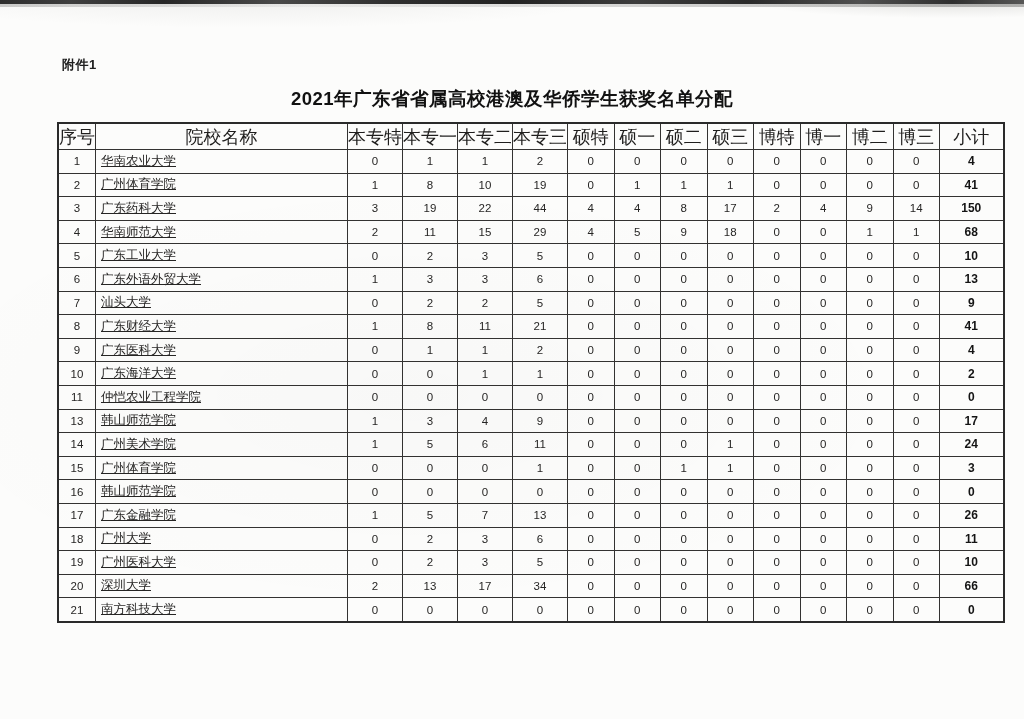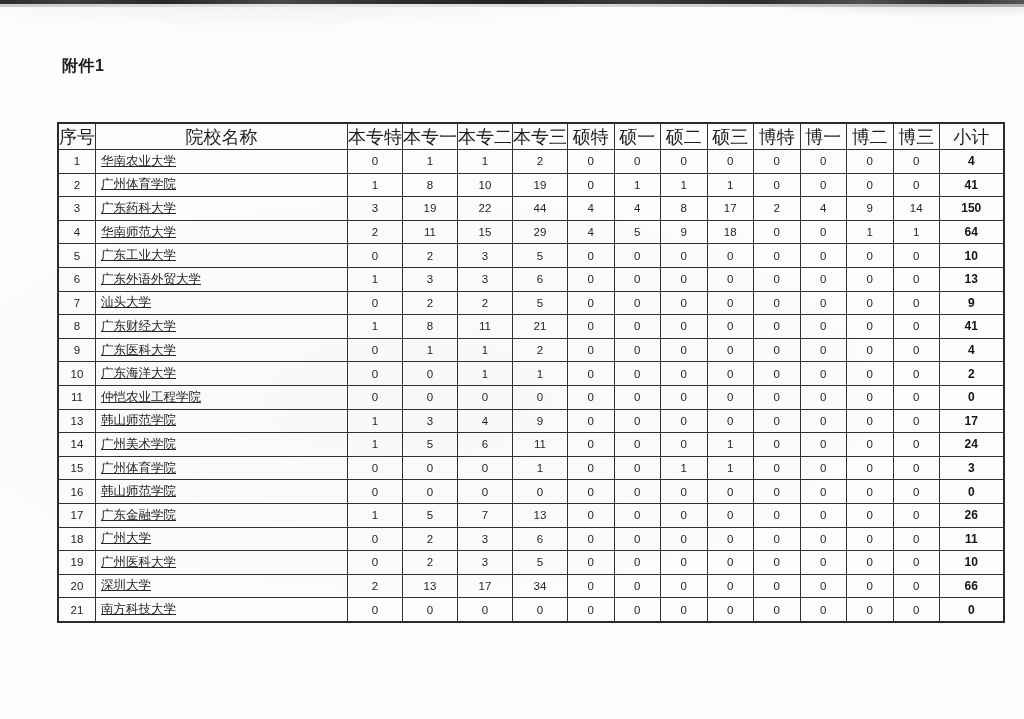--- a/index.html
+++ b/index.html
@@ -25,21 +25,21 @@
       #1c1c1c 0%, #2f2f2f 7%, #151515 16%, #3b3b3b 27%, #1e1e1e 38%,
       #101010 50%, #2c2c2c 62%, #181818 73%, #424242 84%, #202020 93%, #4a4a4a 100%);
     opacity: 0.92;
   }
   .scan-edge-top-fade {
     position: absolute; top: 4px; left: 0; width: 1024px; height: 3px;
     background: linear-gradient(90deg, rgba(60,60,58,0.25), rgba(60,60,58,0.05) 30%, rgba(60,60,58,0.2) 60%, rgba(60,60,58,0.35) 100%);
   }
   .attachment {
     position: absolute; left: 62px; top: 56px;
-    font-size: 16px; font-weight: 600; letter-spacing: 0.5px;
+    font-size: 13px; font-weight: 600; letter-spacing: 0.5px;
     color: #202020;
   }
   .title {
     position: absolute; left: 0; top: 86px; width: 1024px; margin: 0;
     text-align: center;
     font-size: 18.5px; font-weight: bold; letter-spacing: 0.5px;
     color: #111;
   }
   table.award-table {
     position: absolute; left: 57px; top: 122px;
@@ -80,20 +80,21 @@
 </style>
 </head>
 <body>
 
 <div class="page">
   <div class="scan-edge-top"></div>
   <div class="scan-edge-top-fade"></div>
 
   <div class="attachment">附件1</div>
 
+  <h1 class="title">2021年广东省省属高校港澳及华侨学生获奖名单分配</h1>
 
   <table class="award-table">
     <colgroup>
       <col class="c-index">
       <col class="c-name">
       <col class="c-num">
         <col class="c-num">
         <col class="c-num">
         <col class="c-num">
       <col class="c-num">
@@ -185,21 +186,21 @@
           <td>15</td>
           <td>29</td>
           <td>4</td>
           <td>5</td>
           <td>9</td>
           <td>18</td>
           <td>0</td>
           <td>0</td>
           <td>1</td>
           <td>1</td>
-          <td class="subtotal">64</td>
+          <td class="subtotal">68</td>
         </tr>
         <tr>
           <td>5</td>
           <td class="name">广东工业大学</td>
           <td>0</td>
           <td>2</td>
           <td>3</td>
           <td>5</td>
           <td>0</td>
           <td>0</td>

